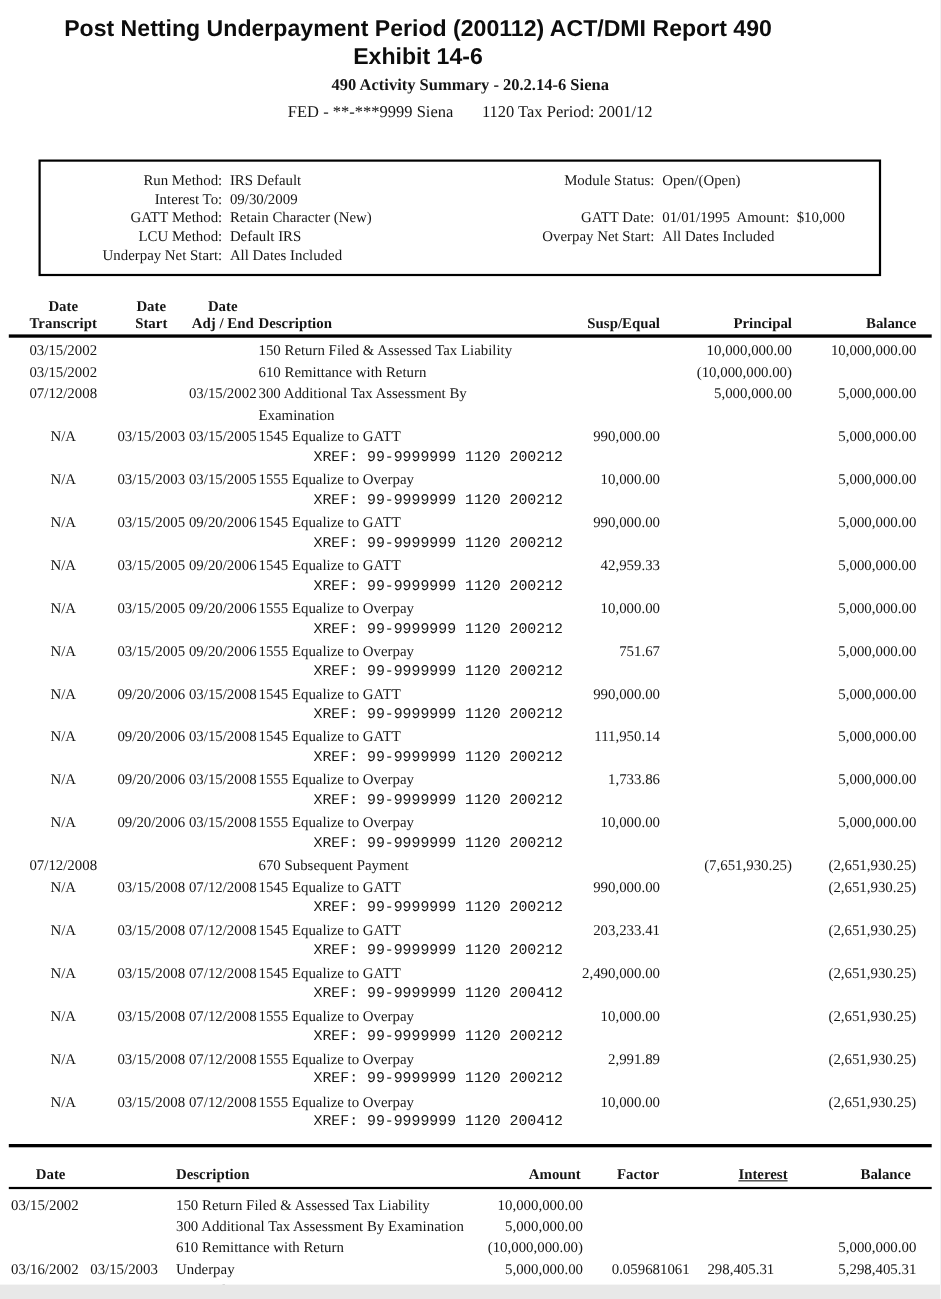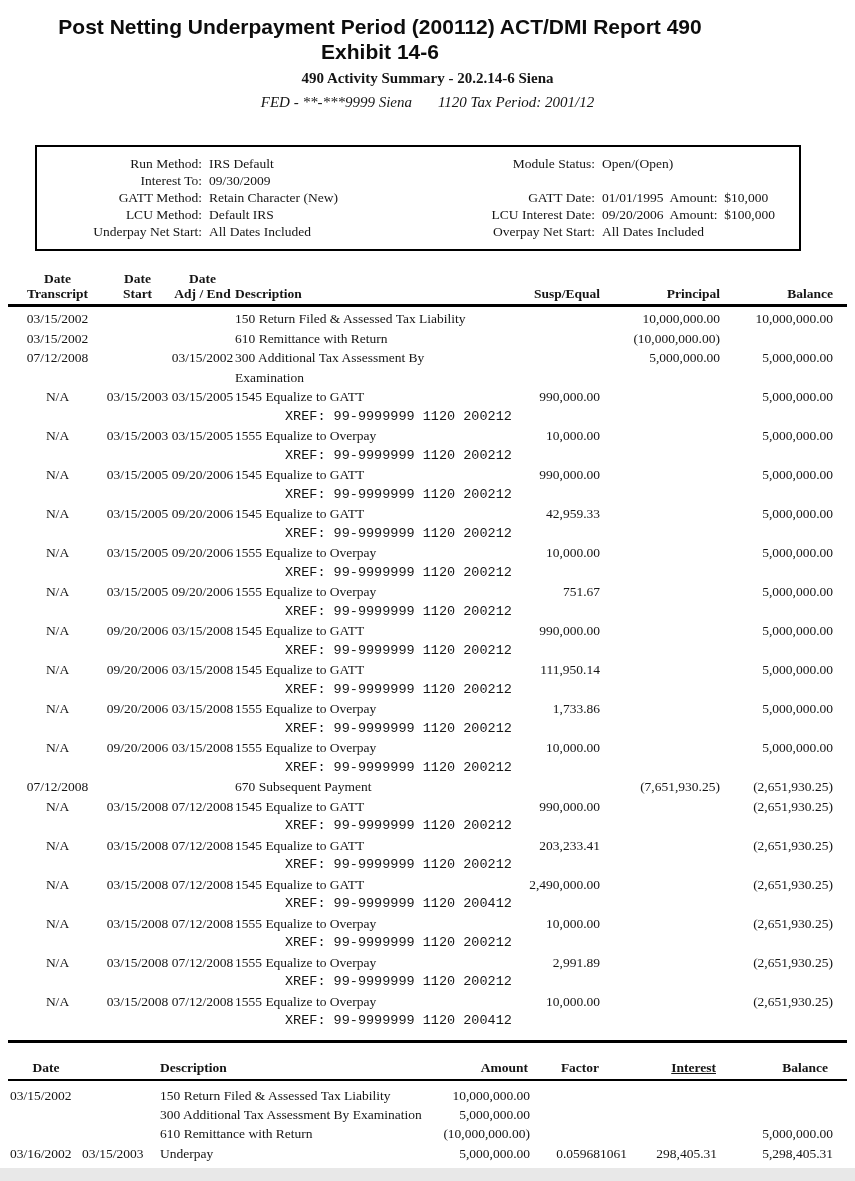--- a/index.html
+++ b/index.html
@@ -9,21 +9,21 @@
     margin:0 auto;
   }
 
   
   .title-wrap {
     width:760px; margin:14px 0 0 0; text-align:center;
     font-family:"Liberation Sans", sans-serif; font-weight:bold;
     font-size:21px; line-height:25px; color:#0d0d0d;
   }
   .subtitle { text-align:center; margin-top:6px; font-weight:bold; font-size:15px; line-height:17px; }
-  .entity-line { text-align:center; margin-top:7px; font-size:15px; line-height:17px;font-style:italic; }
+  .entity-line { text-align:center; margin-top:7px; font-size:15px; line-height:17px; }
   .entity-gap { display:inline-block; width:26px; }
 
   
   .info-box {
     margin:34px 0 0 35px; width:766px; border:2px solid #000;
     padding:8px 0 9px 0; position:relative; font-size:13.5px; line-height:17px;
     box-sizing:border-box; height:106px;
   }
   .info-row { display:flex; min-height:17px; }
   .info-label { text-align:right; font-weight:normal; }
@@ -65,21 +65,21 @@
   .shead .sh5 { text-align:center; }
   .shead .sh6 { text-align:right; padding-right:4px;text-decoration:underline; }
   .shead .sh7 { text-align:right; padding-right:5px; }
   .srule { height:2px; background:#000; margin:2px 8px 0 8px; }
   .sbody { margin-top:5px; }
   .srow { line-height:19.4px; }
   .sc1,.sc2 { text-align:left; }
   .sc3 { padding-left:12px; }
   .sc4 { text-align:right; }
   .sc5 { text-align:right; padding-right:3px; }
-  .sc6 { text-align:right; padding-right:3px; }
+  .sc6 { text-align:center; padding-right:3px; }
   .sc7 { text-align:right; }
 </style>
 </head>
 <body>
 
 <div class="page">
 
   <div class="title-wrap">
     <div>Post Netting Underpayment Period (200112) ACT/DMI Report 490</div>
     <div>Exhibit 14-6</div>
@@ -125,24 +125,20 @@
   <div class="info-row">
     <span class="info-label"></span>
     <span class="info-value"></span>
   </div>
 
   <div class="info-row">
     <span class="info-label">GATT Date:</span>
     <span class="info-value">01/01/1995  Amount:  $10,000</span>
   </div>
 
-  <div class="info-row">
-    <span class="info-label">LCU Interest Date:</span>
-    <span class="info-value">09/20/2006  Amount:  $100,000</span>
-  </div>
 
   <div class="info-row">
     <span class="info-label">Overpay Net Start:</span>
     <span class="info-value">All Dates Included</span>
   </div>
 </div>
   </div>
 
   <div class="atable">
     <div class="ahead grid7">

